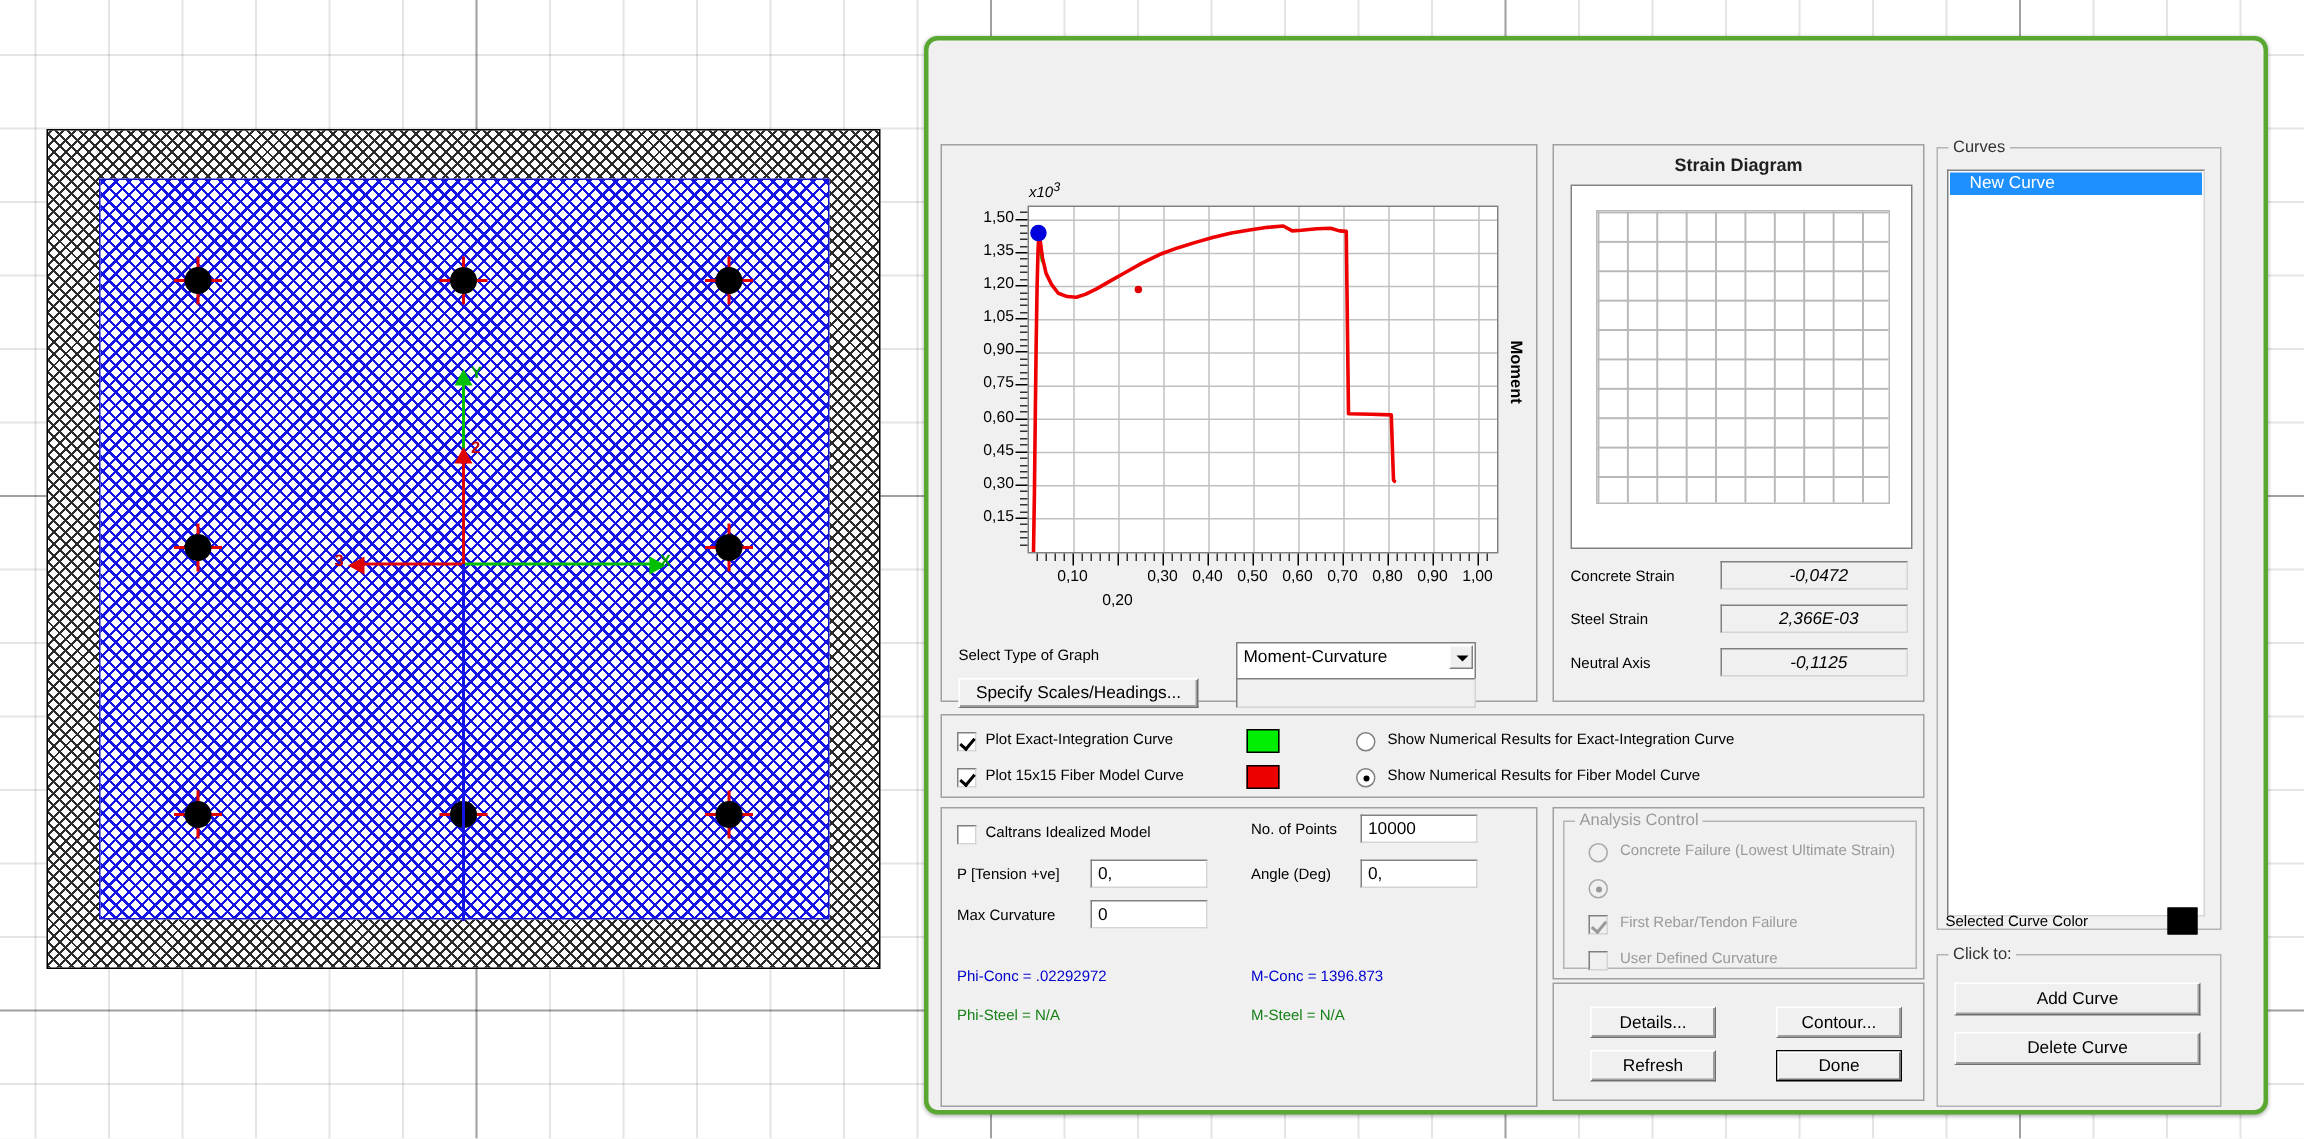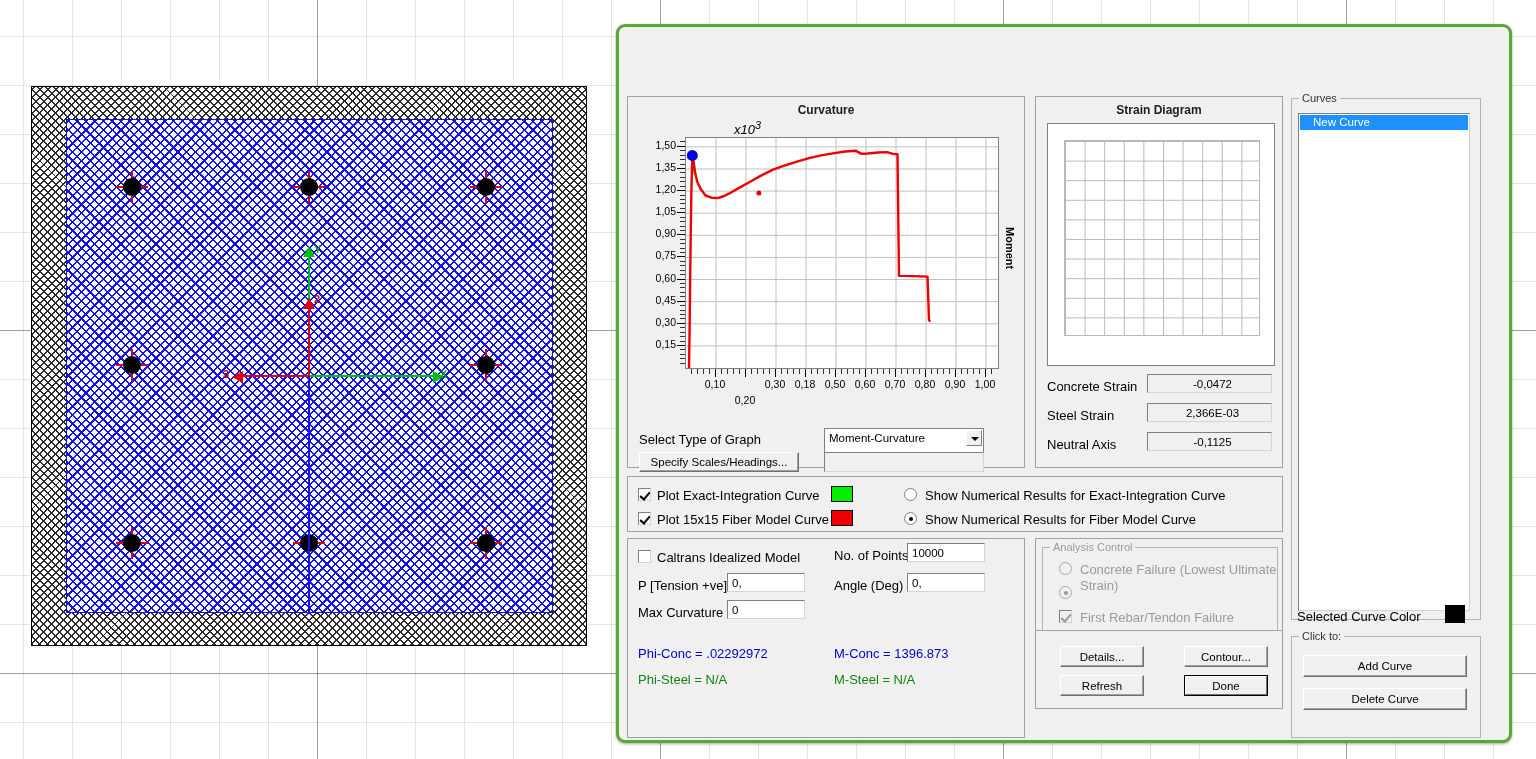--- a/index.html
+++ b/index.html
@@ -88,21 +88,21 @@
   }
   #plot-area {
     position:absolute; left:51px; top:18px; width:314px; height:232px;
     background:#ffffff; border:1px solid #808080;
   }
   .ylab { position:absolute; right:0; font-size:10.5px; color:#000; text-align:right; width:34px; line-height:1; }
   .xlab { position:absolute; font-size:10.5px; color:#000; text-align:center; width:34px; line-height:1; }
   .ytick { position:absolute; height:1px; background:#000; }
   .ytick.minor { background:#333; }
   .xtick { position:absolute; width:1px; background:#000; }
-  #sci-exp { position:absolute; left:52px; top:0px; font-size:13px; font-style:italic; color:#000;margin-left:48px; }
+  #sci-exp { position:absolute; left:52px; top:0px; font-size:10px; font-style:italic; color:#000; }
   #moment-label {
     position:absolute; left:370px; top:108px; font-size:11px; font-weight:bold;
     writing-mode:vertical-rl; letter-spacing:0px;
   }
 
   .dd {
     position:absolute; height:32px; background:#fff; border:1px solid #808080;
     font-size:11.5px; line-height:18px; padding-left:4px;
   }
   .dd .arrow {
@@ -124,22 +124,22 @@
   .btn.default .inner {
     width:100%; height:100%; display:flex; align-items:center; justify-content:center;
     border:1px solid #ffffff; border-right-color:#707070; border-bottom-color:#707070;
   }
   .fld {
     position:absolute; background:#ffffff;
     border:1px solid #808080; border-right-color:#d4d4d4; border-bottom-color:#d4d4d4;
     font-size:11.5px; line-height:18px; padding-left:4px; color:#000;
   }
   .fld.ro { background:#f0f0f0; }
-  .fld.center { text-align:center; padding-left:6px; }
-  .lbl { position:absolute; font-size:13px; color:#000; line-height:1.2; }
+  .fld.center { text-align:center; padding-left:6px;font-style:italic; }
+  .lbl { position:absolute; font-size:10px; color:#000; line-height:1.2; }
   .lbl.dim { color:#9a9a9a; }
 
   .cb { position:absolute; width:13px; height:13px; background:#fff; border:1px solid #808080; border-right-color:#d4d4d4; border-bottom-color:#d4d4d4; }
   .cb.on::after {
     content:""; position:absolute; left:3px; top:1px; width:4px; height:8px;
     border:solid #000; border-width:0 2px 2px 0; transform:rotate(40deg);
   }
   .cb.dis { background:#f0f0f0; }
   .cb.dis.on::after { border-color:#9a9a9a; }
   .rb { position:absolute; width:13px; height:13px; border-radius:50%; background:#fff; border:1px solid #808080; }
@@ -223,21 +223,20 @@
   <span class="ax-label" style="left:283px;top:208px;color:#c00000;">2</span>
   <span class="ax-label" style="left:192px;top:283px;color:#c00000;">3</span>
 </div>
 
 <div id="dialog">
 
 
   <div id="dlg-body">
 
     <div class="panel" id="chart-panel" style="left:8px;top:38px;width:398px;height:372px;">
-      <div class="ctitle" style="position:absolute;left:0;top:6px;width:100%;">Curvature</div>
 
       <div id="chart-inner">
         <span id="sci-exp">
           <span style="font-style:italic;">x10</span><sup style="font-style:italic;">3</sup>
         </span>
         <div id="plot-area">
           <svg id="plot-svg" width="312" height="230" viewBox="0 0 312 230" style="position:absolute;left:0;top:0;">
               <line x1="30.00" y1="0" x2="30.00" y2="230" stroke="#c0c0c0" stroke-width="1"></line>
               <line x1="60.00" y1="0" x2="60.00" y2="230" stroke="#c0c0c0" stroke-width="1"></line>
               <line x1="90.00" y1="0" x2="90.00" y2="230" stroke="#c0c0c0" stroke-width="1"></line>
@@ -325,21 +324,21 @@
             <span class="ytick minor" style="left:46px;top:40.1px;width:5px;"></span>
             <span class="ytick minor" style="left:46px;top:35.7px;width:5px;"></span>
             <span class="ytick minor" style="left:46px;top:31.3px;width:5px;"></span>
             <span class="ytick minor" style="left:46px;top:22.4px;width:5px;"></span>
             <span class="xlab" style="left:64.0px;top:260.0px;">0,10</span>
             <span class="xtick" style="left:81.0px;top:250.0px;height:8px;"></span>
             <span class="xlab" style="left:94.0px;top:276px;">0,20</span>
             <span class="xtick" style="left:111.0px;top:250.0px;height:8px;"></span>
             <span class="xlab" style="left:124.0px;top:260.0px;">0,30</span>
             <span class="xtick" style="left:141.0px;top:250.0px;height:8px;"></span>
-            <span class="xlab" style="left:154.0px;top:260.0px;">0,18</span>
+            <span class="xlab" style="left:154.0px;top:260.0px;">0,40</span>
             <span class="xtick" style="left:171.0px;top:250.0px;height:8px;"></span>
             <span class="xlab" style="left:184.0px;top:260.0px;">0,50</span>
             <span class="xtick" style="left:201.0px;top:250.0px;height:8px;"></span>
             <span class="xlab" style="left:214.0px;top:260.0px;">0,60</span>
             <span class="xtick" style="left:231.0px;top:250.0px;height:8px;"></span>
             <span class="xlab" style="left:244.0px;top:260.0px;">0,70</span>
             <span class="xtick" style="left:261.0px;top:250.0px;height:8px;"></span>
             <span class="xlab" style="left:274.0px;top:260.0px;">0,80</span>
             <span class="xtick" style="left:291.0px;top:250.0px;height:8px;"></span>
             <span class="xlab" style="left:304.0px;top:260.0px;">0,90</span>
@@ -476,21 +475,21 @@
         <div class="rb dis on" style="left:16px;top:38px;"></div>
 
         <div class="cb dis on" style="left:16px;top:62px;"></div>
         <span class="lbl dim" style="left:37px;top:62px;">First Rebar/Tendon Failure</span>
 
         <div class="cb dis" style="left:16px;top:86px;"></div>
         <span class="lbl dim" style="left:37px;top:86px;">User Defined Curvature</span>
       </div>
     </div>
 
-    <div class="panel" style="left:416px;top:572px;width:248px;height:79px;">
+    <div class="panel" style="left:416px;top:597px;width:248px;height:79px;">
       <div class="btn" style="left:24px;top:15px;width:84px;height:21px;">
         <span>Details...</span>
         </div>
       <div class="btn" style="left:148px;top:15px;width:84px;height:21px;">
         <span>Contour...</span>
         </div>
       <div class="btn" style="left:24px;top:44px;width:84px;height:21px;">
         <span>Refresh</span>
         </div>
       <div class="btn default" style="left:148px;top:44px;width:84px;height:21px;">

